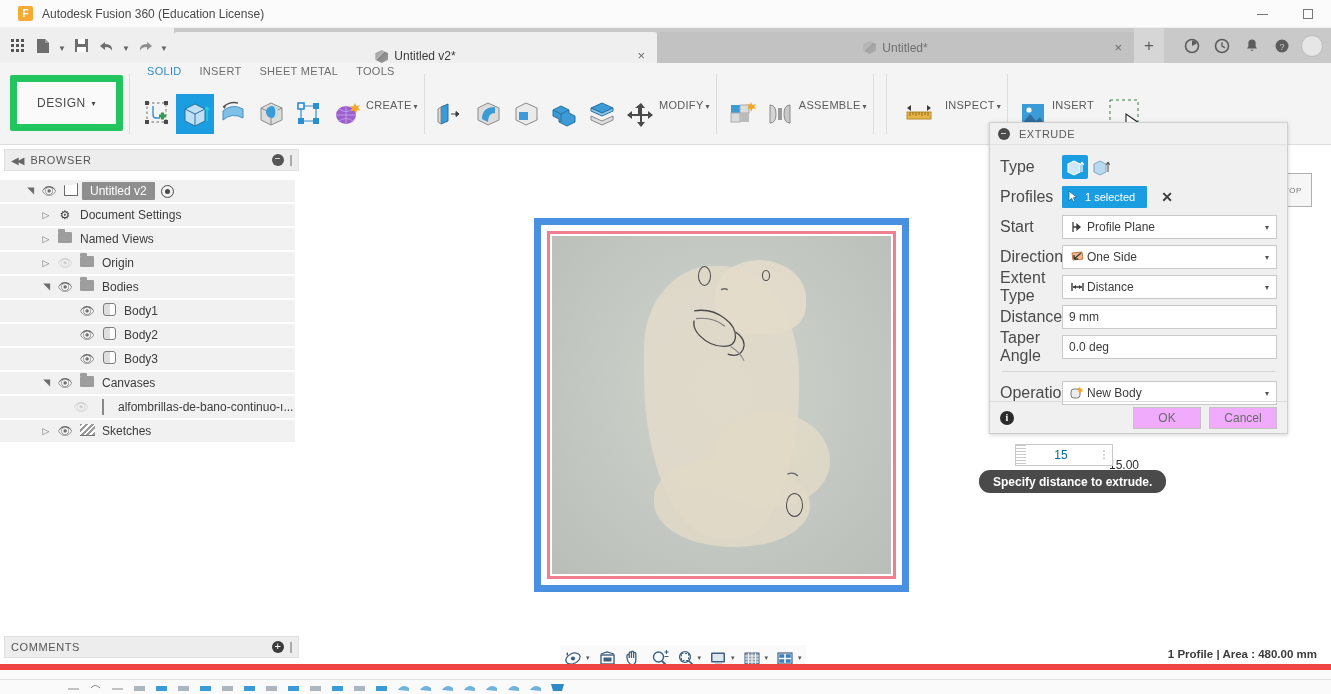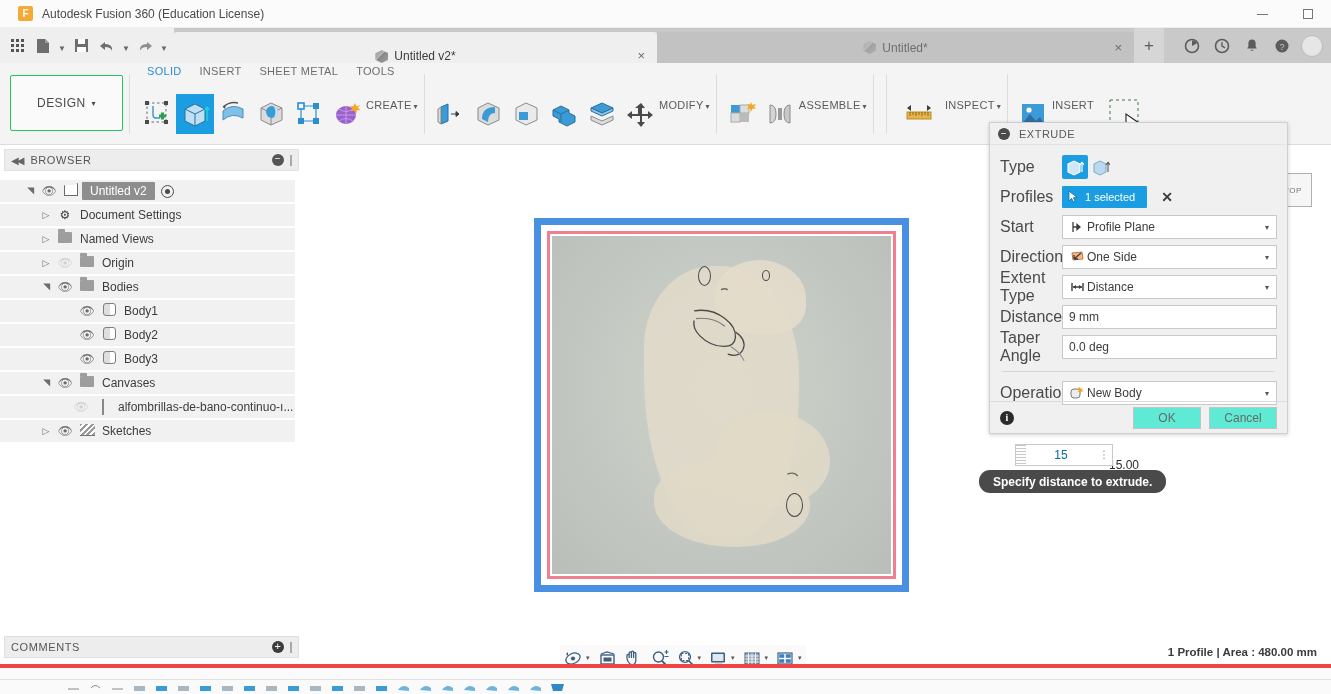--- a/index.html
+++ b/index.html
@@ -73,21 +73,21 @@
   .avatar { width:22px; height:22px; border-radius:50%; background:#e6e6e6; border:1px solid #bbb;}
 
   
   .ribbon {
     position:absolute; left:0; top:63px; width:1331px; height:82px;
     background:#f4f4f4; border-bottom:1px solid #dcdcdc;
     display:flex; align-items:flex-start;
   }
   .design-btn {
     width:113px; height:56px; margin:12px 0 0 10px;
-    border:1px solid #22c55e; background:#fafafa; border-radius:2px;
+    border:7px solid #22c55e; background:#fafafa; border-radius:2px;
     display:flex; align-items:center; justify-content:center;
     font-size:12px; color:#4a4a4a; letter-spacing:.4px;
   }
   .ribbon-sep { width:1px; height:60px; background:#dcdcdc; margin:11px 6px 0; }
   .panel { position:relative; height:82px; display:flex; flex-direction:row; align-items:center;}
   .panel-tabs { position:absolute; top:0; left:0; display:flex; }
   .ptab { font-size:11px; color:#6d6d6d; padding:2px 9px 0; letter-spacing:.3px; }
   .ptab.active { color:#2b8ccc; }
   .panel-icons { display:flex; align-items:center; margin-top:20px; }
   .tool {
@@ -237,21 +237,21 @@
   }
   .dlg-div { height:1px; background:#d5d5d5; margin:9px 2px 6px; }
   .dlg-foot {
     position:absolute; left:0; right:0; bottom:0; height:32px;
     border-top:1px solid #dcdcdc; display:flex; align-items:center; padding:0 10px;
   }
   .info-dot { width:14px; height:14px; border-radius:50%; background:#2b2b2b; color:#fff;
               font-size:10px; font-weight:bold; line-height:14px; text-align:center;
               font-family:"Liberation Serif", serif; }
   .dlg-btns { margin-left:auto; display:flex; gap:8px; }
-  .dbtn { width:68px; height:22px; border:1px solid #c3c3c3; background:#5eead4;
+  .dbtn { width:68px; height:22px; border:1px solid #c3c3c3; background:#f0abfc;
           font-size:12px; color:#6a6a6a; display:flex; align-items:center;
           justify-content:center; }
 
   
   .manip { position:absolute; left:1015px; top:444px; display:flex; align-items:center;
            background:#fff; border:1px solid #c9c9c9; height:22px; }
   .manip-grip { width:10px; height:20px;
                 background:repeating-linear-gradient(#c9c9c9 0 1px, #fff 1px 3px); }
   .manip-val { width:70px; text-align:center; font-size:12px; color:#0369a1; }
   .manip-dots { width:16px; text-align:center; color:#888; font-size:10px; line-height:6px;
@@ -261,21 +261,21 @@
     background:#4a4a4a; color:#fff; font-size:12px; font-weight:bold;
     border-radius:11px; display:flex; align-items:center;
   }
 
   
   .navbar { position:absolute; left:560px; top:645px; height:26px;
             display:flex; align-items:center; background:#fafafa; }
   .nav-item { height:26px; display:flex; align-items:center; padding:0 4px; color:#3f5f7f; }
   .nav-caret { font-size:7px; color:#555; margin-left:3px; }
   .statusbar { position:absolute; left:0; bottom:0; width:1331px; height:30px;
-               background:#fafafa; border-top:4px solid #ef4444; }
+               background:#fafafa; border-top:6px solid #ef4444; }
   .status-text { position:absolute; right:14px; top:-22px; font-size:11.5px;
                  color:#3c3c3c; font-weight:bold; }
   .timeline { position:absolute; left:0; bottom:0; width:1331px; height:14px;
               display:flex; align-items:flex-start; overflow:hidden; padding-left:62px; }
   .tl-item { width:22px; height:14px; display:flex; align-items:flex-start;
              justify-content:center; }
   .tl-sq { width:13px; height:11px; }
   .bottom-line { position:absolute; left:0; bottom:14px; width:1331px; height:1px;
                  background:#e0e0e0; }
 </style>

